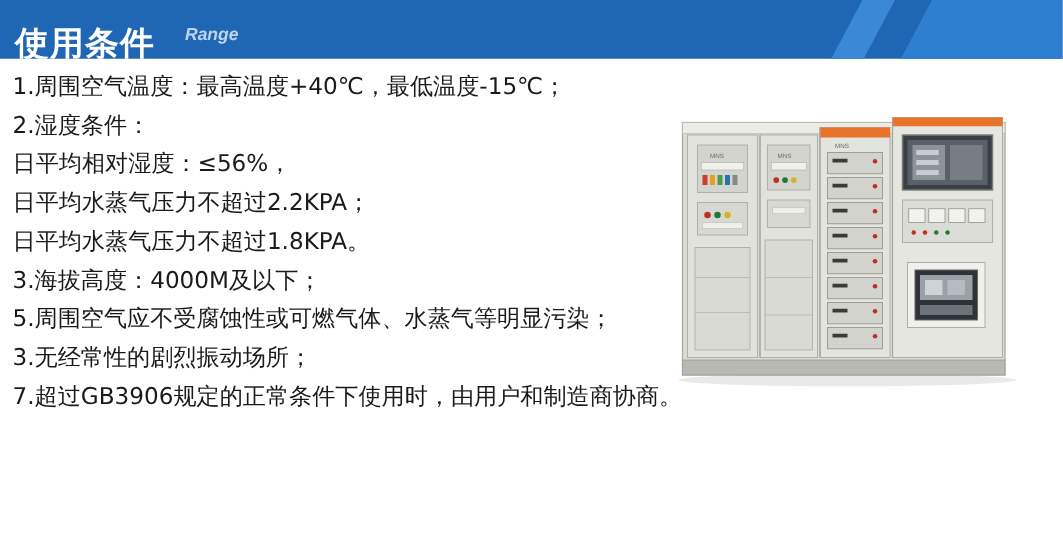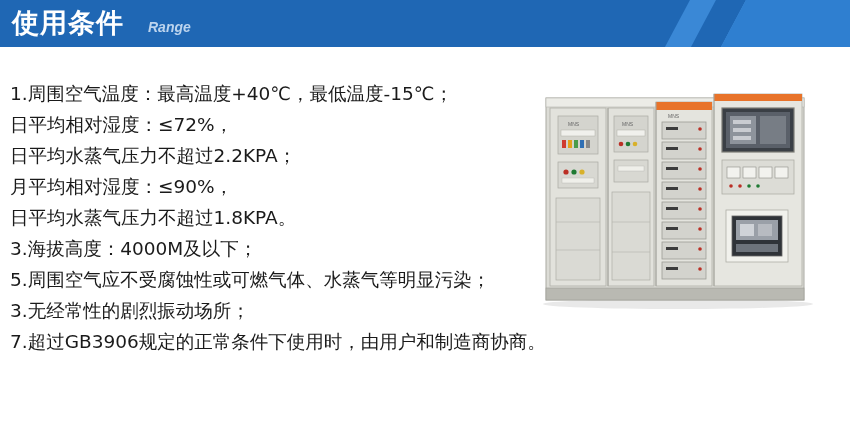--- a/index.html
+++ b/index.html
@@ -25,21 +25,21 @@
   .header {
     position: relative;
     width: 850px;
     height: 47px;
     background: #1f67b4;
     overflow: hidden;
   }
   .header .title {
     position: absolute;
     left: 12px;
-    top: 4px;
+    top: 17px;
     font-size: 27px;
     font-weight: bold;
     color: #ffffff;
     letter-spacing: 1px;
     line-height: 38px;
     font-family: "DejaVu Sans", sans-serif;
   }
   .header .subtitle {
     position: absolute;
     left: 148px;
@@ -87,21 +87,21 @@
   
   .content {
     position: relative;
     width: 850px;
     height: 376px;
     background: #ffffff;
   }
   .text-block {
     position: absolute;
     left: 10px;
-    top: 28px;
+    top: 4px;
     width: 760px;
   }
   .line {
     font-size: 18.5px;
     color: #1a1a1a;
     line-height: 31px;
     white-space: nowrap;
     font-family: "DejaVu Sans", "Liberation Sans", sans-serif;
   }
 
@@ -126,23 +126,23 @@
     <div class="slice1"></div>
     <div class="title">使用条件</div>
     <div class="subtitle">Range</div>
   </div>
   <div class="header-underline"></div>
 
   <div class="content">
 
     <div class="text-block">
       <div class="line">1.周围空气温度：最高温度+40℃，最低温度-15℃；</div>
-      <div class="line">日平均相对湿度：≤72%，</div>
+      <div class="line">2.湿度条件：</div>
+      <div class="line">日平均相对湿度：≤56%，</div>
       <div class="line">日平均水蒸气压力不超过2.2KPA；</div>
-      <div class="line">月平均相对湿度：≤90%，</div>
       <div class="line">日平均水蒸气压力不超过1.8KPA。</div>
       <div class="line">3.海拔高度：4000M及以下；</div>
       <div class="line">5.周围空气应不受腐蚀性或可燃气体、水蒸气等明显污染；</div>
       <div class="line">3.无经常性的剧烈振动场所；</div>
       <div class="line">7.超过GB3906规定的正常条件下使用时，由用户和制造商协商。</div>
     </div>
 
     <div class="photo">
       <svg width="300" height="238" viewBox="0 0 300 238" xmlns="http://www.w3.org/2000/svg">
 

